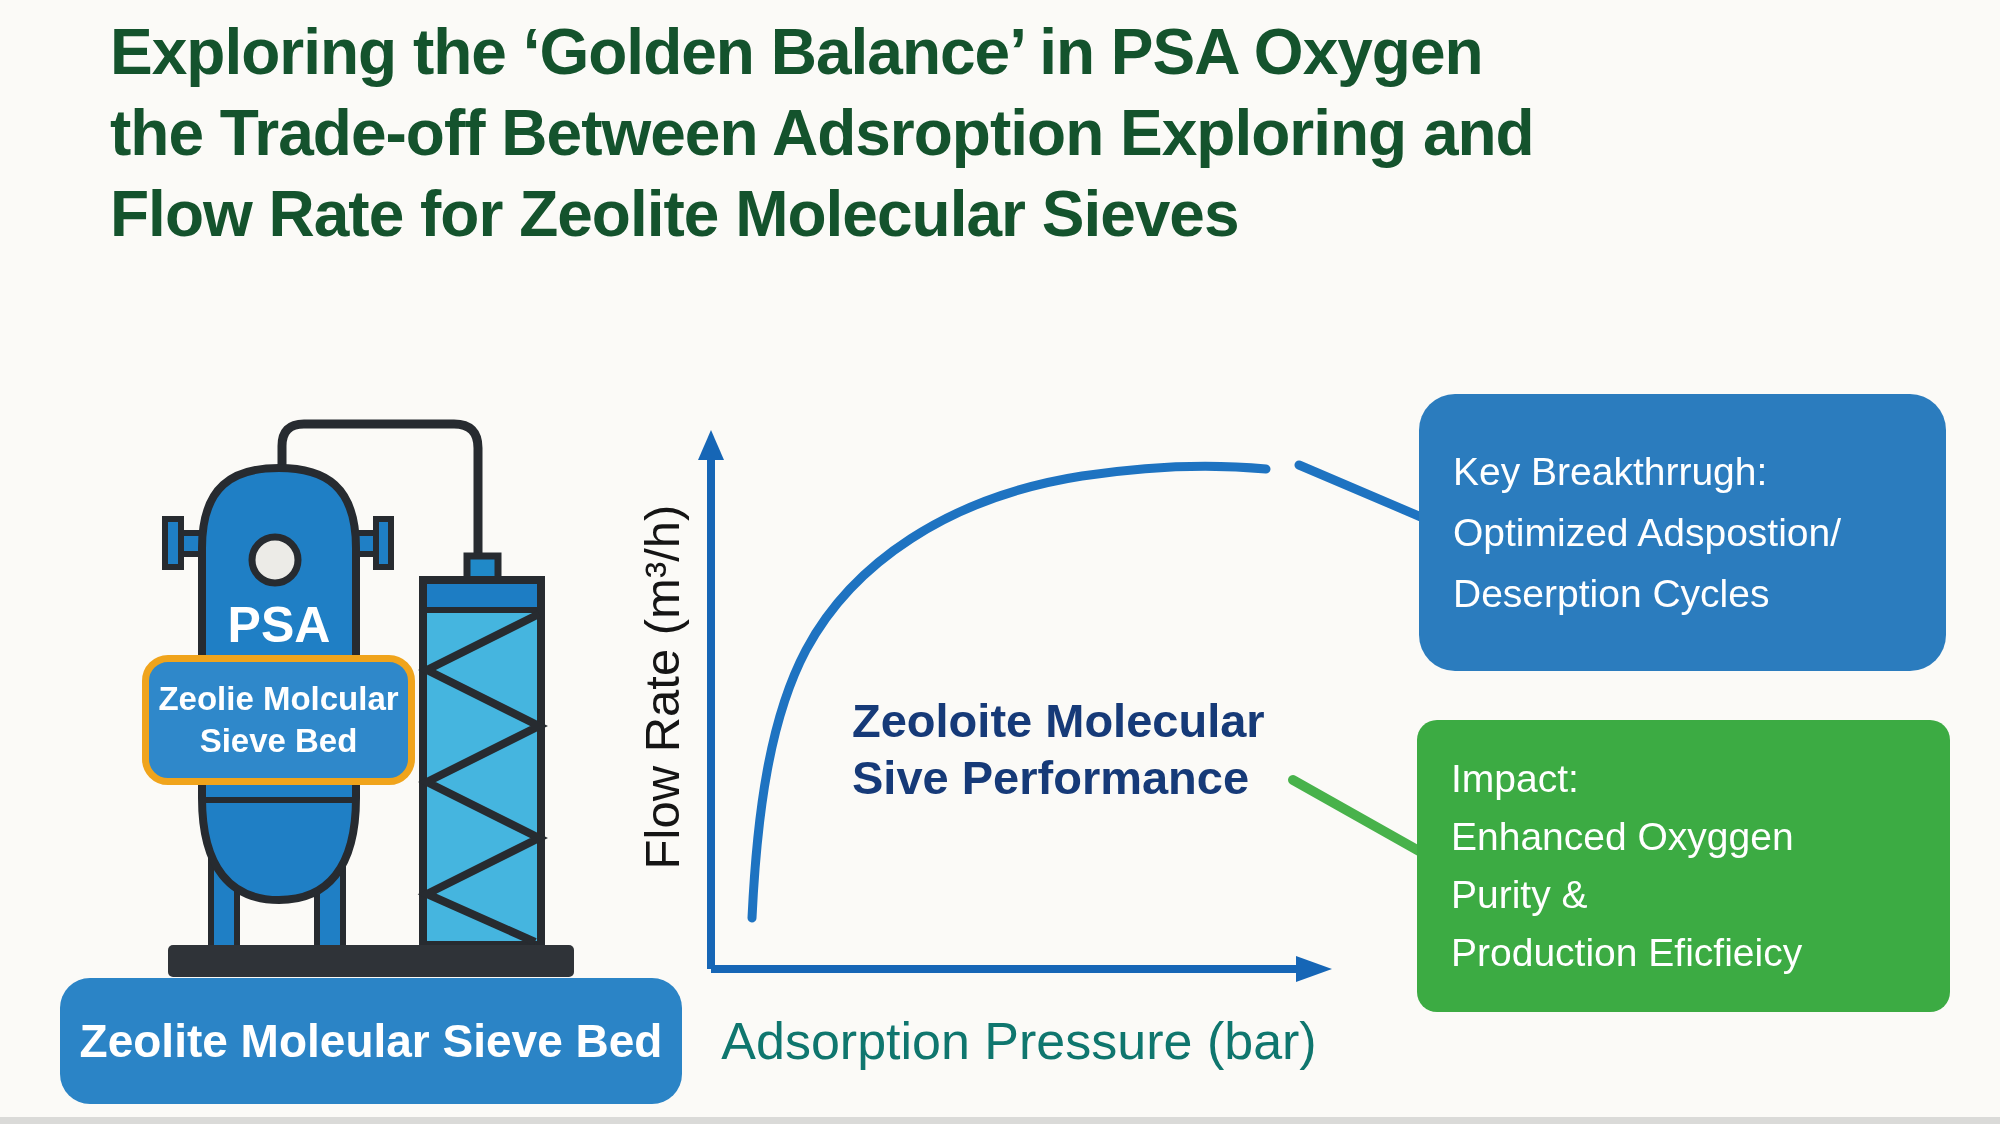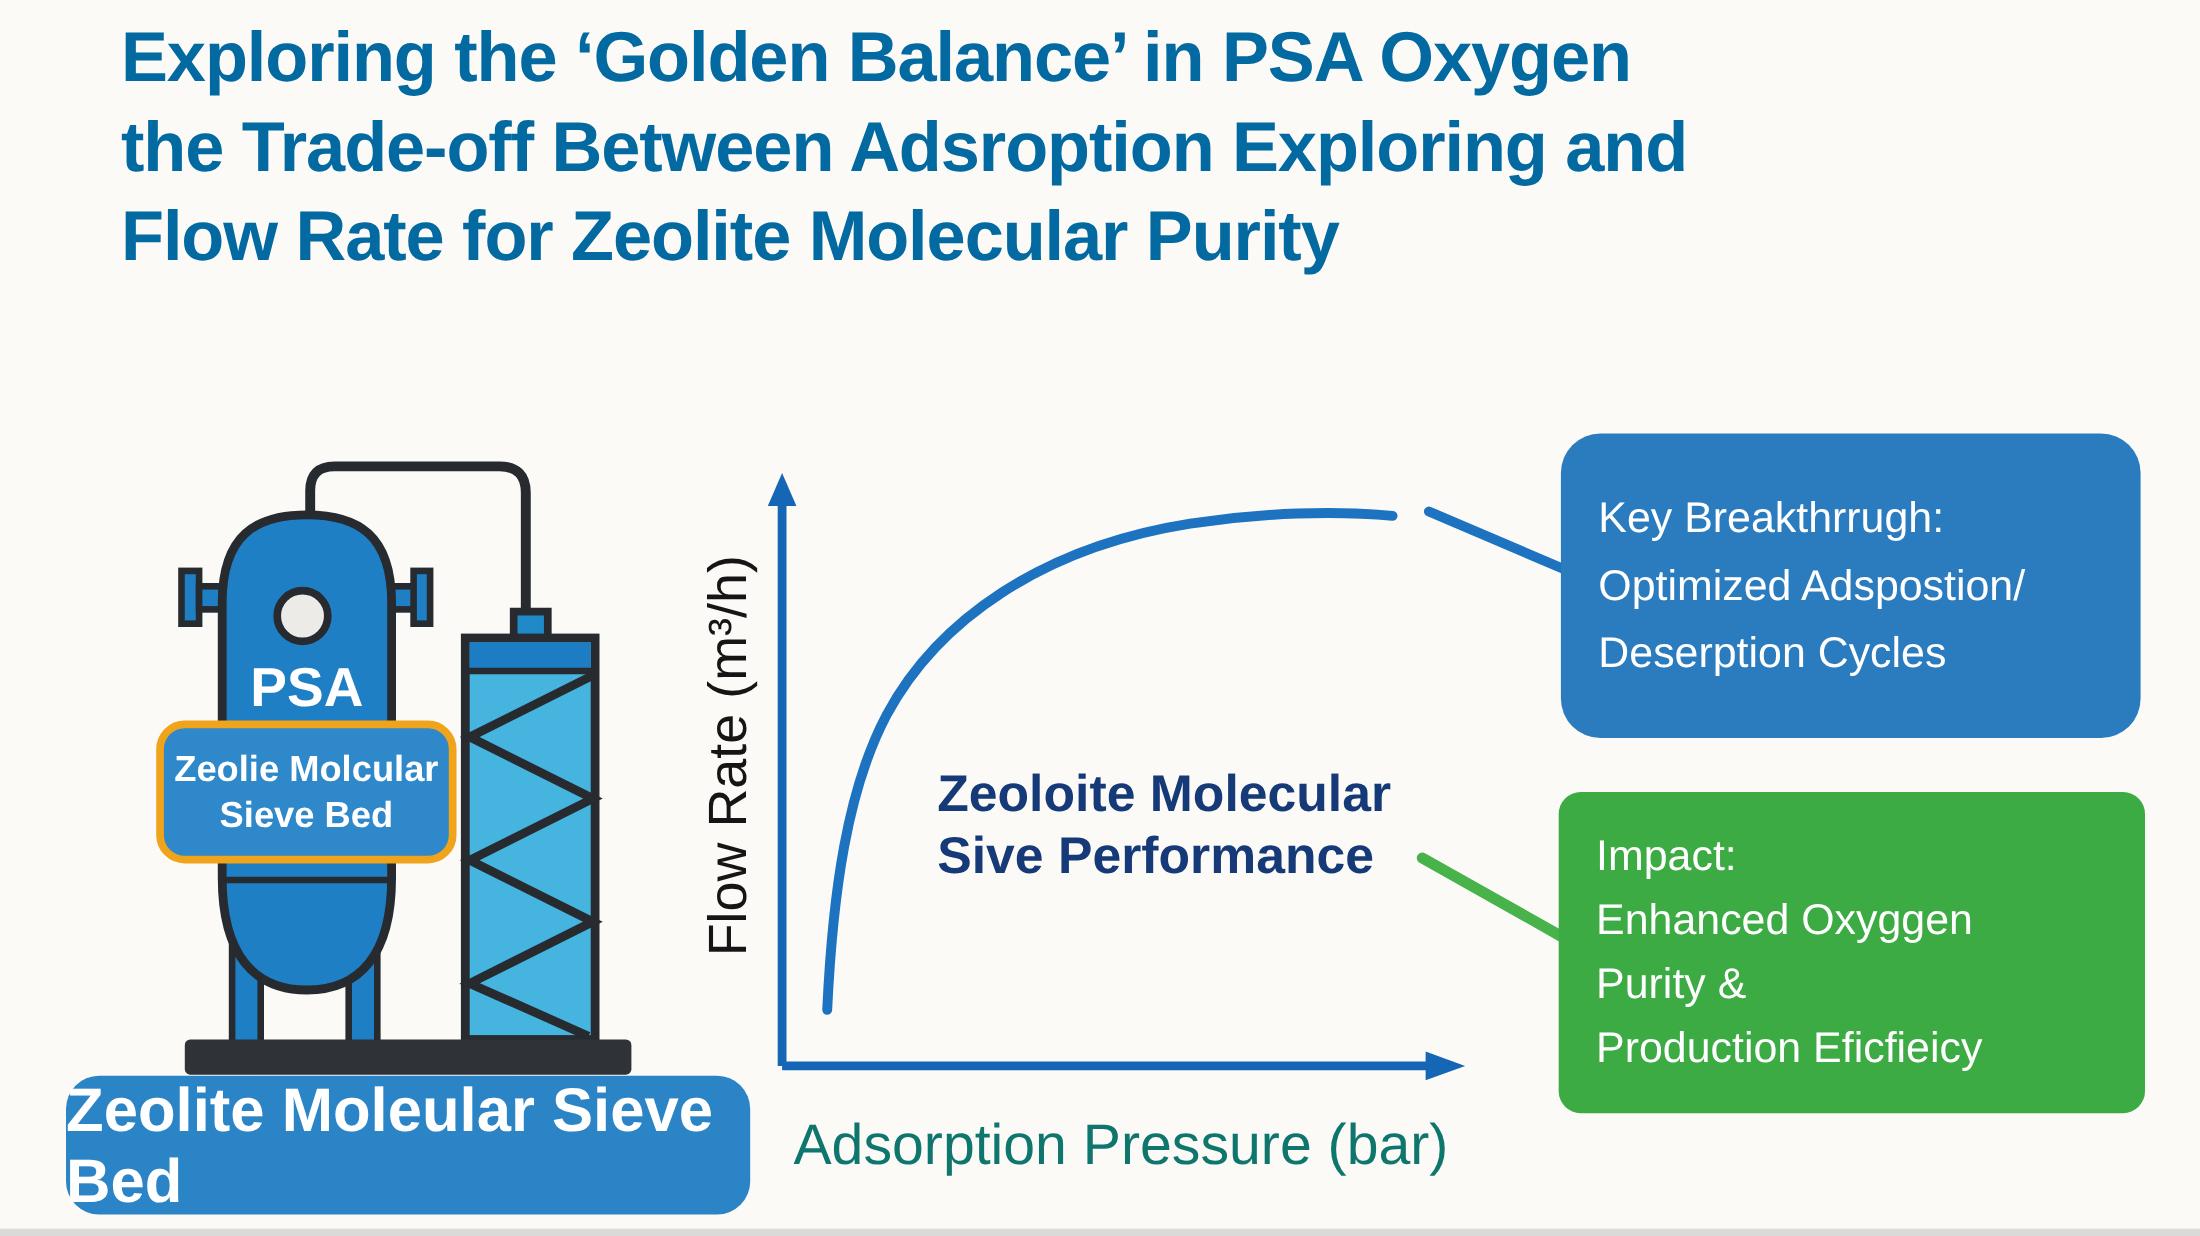--- a/index.html
+++ b/index.html
@@ -8,41 +8,41 @@
     position: relative;
     background: #fbfaf7;
     font-family: "Liberation Sans", sans-serif;
     overflow: hidden;
   }
   .abs { position: absolute; }
 
   
   .title {
     left: 110px; top: 12px; width: 1790px;
-    font-size: 64px; font-weight: bold; color: #0369a1;
+    font-size: 64px; font-weight: bold; color: #14532d;
     line-height: 81px; letter-spacing: -1px;
   }
 
   
   .psa-label {
     left: 179px; top: 596px; width: 200px;
     text-align: center; font-size: 50px; font-weight: bold; color: #ffffff;
   }
   .bed-tag {
     left: 142px; top: 655px; width: 273px; height: 130px;
     background: #2f88ca; border: 7px solid #f0a41c; border-radius: 26px;
     display: flex; flex-direction: column; align-items: center; justify-content: center;
     font-size: 33px; font-weight: bold; color: #ffffff; line-height: 42px;
     text-align: center;
   }
   .caption-pill {
     left: 60px; top: 978px; width: 622px; height: 126px;
     background: #2b84c6; border-radius: 30px;
     display: flex; align-items: center; justify-content: center;
-    font-size: 56px; font-weight: bold; color: #ffffff;
+    font-size: 46px; font-weight: bold; color: #ffffff;
   }
 
   
   .y-label {
     left: 662px; top: 687px; transform: translate(-50%,-50%) rotate(-90deg);
     white-space: nowrap; font-size: 49px; color: #151515;
   }
   .x-label {
     left: 1019px; top: 1041px; transform: translate(-50%,-50%);
     white-space: nowrap; font-size: 52px; color: #0f766e;
@@ -107,21 +107,21 @@
     <path d="M 752 918 C 757 812 770 718 806 650 C 852 564 948 497 1082 476
              C 1148 466 1214 464 1266 469" fill="none" stroke="#1e73c1" stroke-width="9" stroke-linecap="round"></path>
     <line x1="1299" y1="465" x2="1421" y2="517" stroke="#1e73c1" stroke-width="9" stroke-linecap="round"></line>
     <line x1="1293" y1="780" x2="1419" y2="851" stroke="#48b24b" stroke-width="10" stroke-linecap="round"></line>
   </g>
 </svg>
 
 <div class="abs title">
   <div>Exploring the ‘Golden Balance’ in PSA Oxygen</div>
   <div>the Trade-off Between Adsroption Exploring and</div>
-  <div>Flow Rate for Zeolite Molecular Purity</div>
+  <div>Flow Rate for Zeolite Molecular Sieves</div>
 </div>
 
 <div class="abs psa-label">PSA</div>
 
 <div class="abs bed-tag">
   <span>Zeolie Molcular</span>
   <span>Sieve Bed</span>
 </div>
 
 <div class="abs caption-pill">

